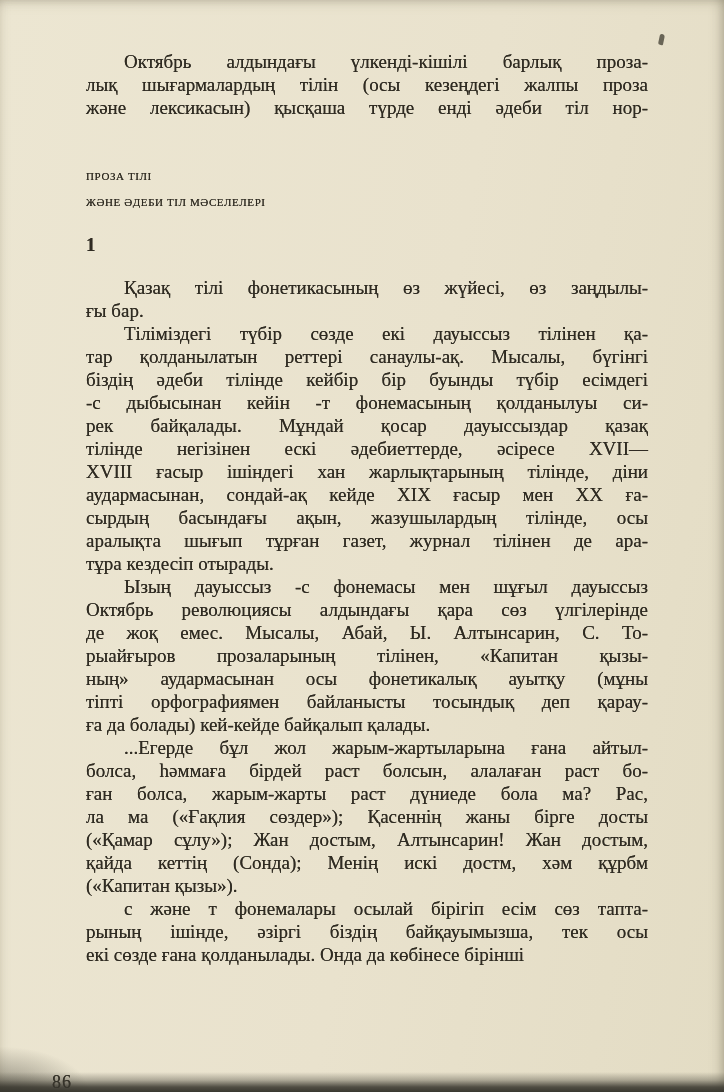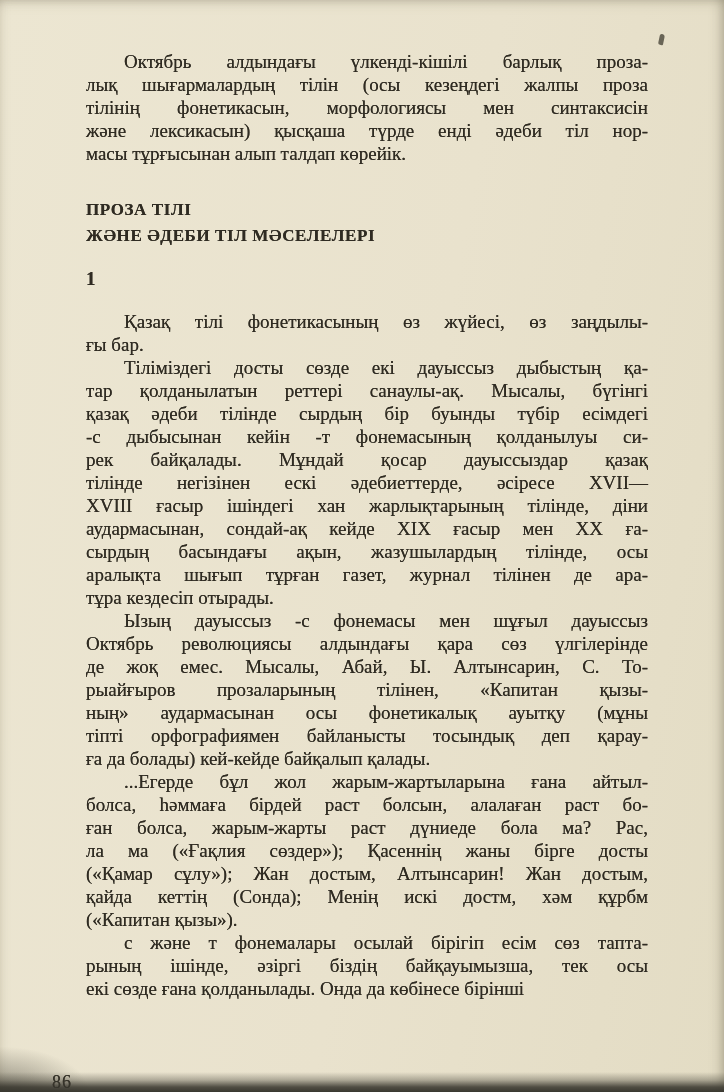--- a/index.html
+++ b/index.html
@@ -20,23 +20,23 @@
     position: absolute;
     left: 86px;
     top: 50px;
     width: 562px;
     font-size: 19px;
     line-height: 23px;
     text-shadow: 0 0 0.6px rgba(47,43,34,0.85);
   }
   .block { margin: 0; }
   .block.heading {
-    margin-top: 32px;
-    font-weight: bold;
-    font-size: 17px;
+    margin-top: 44px;
+    font-weight: normal;
+    font-size: 11px;
     letter-spacing: 0.6px;
     line-height: 26px;
   }
   .block.section-number {
     margin-top: 18px;
     margin-bottom: 20px;
     font-weight: bold;
     font-size: 19px;
   }
   .paragraph .line {
@@ -83,39 +83,37 @@
   }
 </style>
 </head>
 <body>
 
 <div class="page">
   <div class="text-column">
       <div class="block paragraph">
         <div class="line first">Октябрь алдындағы үлкенді-кішілі барлық проза-</div>
         <div class="line">лық шығармалардың тілін (осы кезеңдегі жалпы проза</div>
-        <div class="line">тілінің фонетикасын, морфологиясы мен синтаксисін</div>
         <div class="line">және лексикасын) қысқаша түрде енді әдеби тіл нор-</div>
-        <div class="line last">масы тұрғысынан алып талдап көрейік.</div>
       </div>
       <div class="block heading">
         <div class="line">ПРОЗА ТІЛІ</div>
         <div class="line last">ЖӘНЕ ӘДЕБИ ТІЛ МӘСЕЛЕЛЕРІ</div>
       </div>
       <div class="block section-number">
         <div class="line last">1</div>
       </div>
       <div class="block paragraph">
         <div class="line first">Қазақ тілі фонетикасының өз жүйесі, өз заңдылы-</div>
         <div class="line last">ғы бар.</div>
       </div>
       <div class="block paragraph">
-        <div class="line first">Тіліміздегі досты сөзде екі дауыссыз дыбыстың қа-</div>
+        <div class="line first">Тіліміздегі түбір сөзде екі дауыссыз тілінен қа-</div>
         <div class="line">тар қолданылатын реттері санаулы-ақ. Мысалы, бүгінгі</div>
-        <div class="line">қазақ әдеби тілінде сырдың бір буынды түбір есімдегі</div>
+        <div class="line">біздің әдеби тілінде кейбір бір буынды түбір есімдегі</div>
         <div class="line">-с дыбысынан кейін -т фонемасының қолданылуы си-</div>
         <div class="line">рек байқалады.  Мұндай  қосар дауыссыздар  қазақ</div>
         <div class="line">тілінде негізінен ескі әдебиеттерде,  әсіресе  XVII—</div>
         <div class="line">XVIII ғасыр ішіндегі хан жарлықтарының тілінде, діни</div>
         <div class="line">аудармасынан, сондай-ақ кейде XIX ғасыр мен  XX ға-</div>
         <div class="line">сырдың басындағы ақын, жазушылардың тілінде, осы</div>
         <div class="line">аралықта шығып тұрған газет, журнал тілінен де ара-</div>
         <div class="line last">тұра кездесіп отырады.</div>
       </div>
       <div class="block paragraph">

